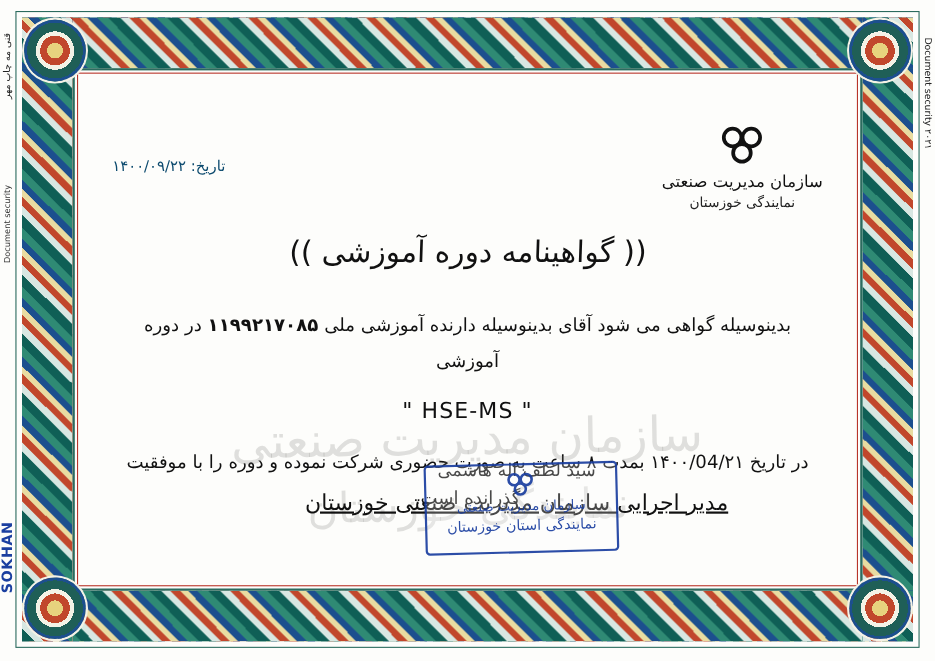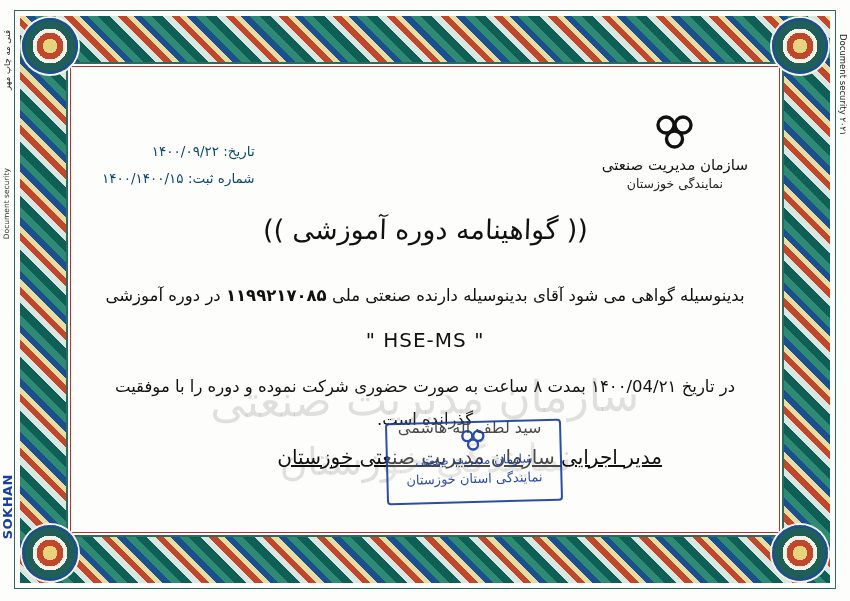--- a/index.html
+++ b/index.html
@@ -357,34 +357,33 @@
               <circle cx="27.5" cy="27" r="8"></circle>
             </g>
           </svg>
         </div>
         <div class="logo-title">سازمان مدیریت صنعتی</div>
         <div class="logo-sub">نمایندگی خوزستان</div>
       </div>
 
       <div class="meta">
         <div>تاریخ: ۱۴۰۰/۰۹/۲۲</div>
-        <div>شماره ثبت: ۱۴۰۰/۱۴۰۰/۱۵</div>
       </div>
 
     </div>
 
     <div class="title-wrap">
       <span class="title">(( گواهینامه دوره آموزشی ))</span>
     </div>
 
     <div class="body-text">
       <div class="line1">
         <span>بدینوسیله گواهی می شود آقای</span>
         <span>بدینوسیله</span>
-        <span>دارنده صنعتی ملی</span>
+        <span>دارنده آموزشی ملی</span>
         <span class="national-id">۱۱۹۹۲۱۷۰۸۵</span>
         <span>در دوره آموزشی</span>
       </div>
       <div class="course-name">" HSE-MS "</div>
       <div class="line3">در تاریخ ۱۴۰۰/04/۲۱ بمدت ۸ ساعت به صورت حضوری شرکت نموده و دوره را با موفقیت گذرانده است.</div>
     </div>
 
     <div class="sig-block">
       <div class="sig-name">سید لطف اله هاشمی</div>
       <div class="sig-role">مدیر اجرایی سازمان مدیریت صنعتی خوزستان</div>

